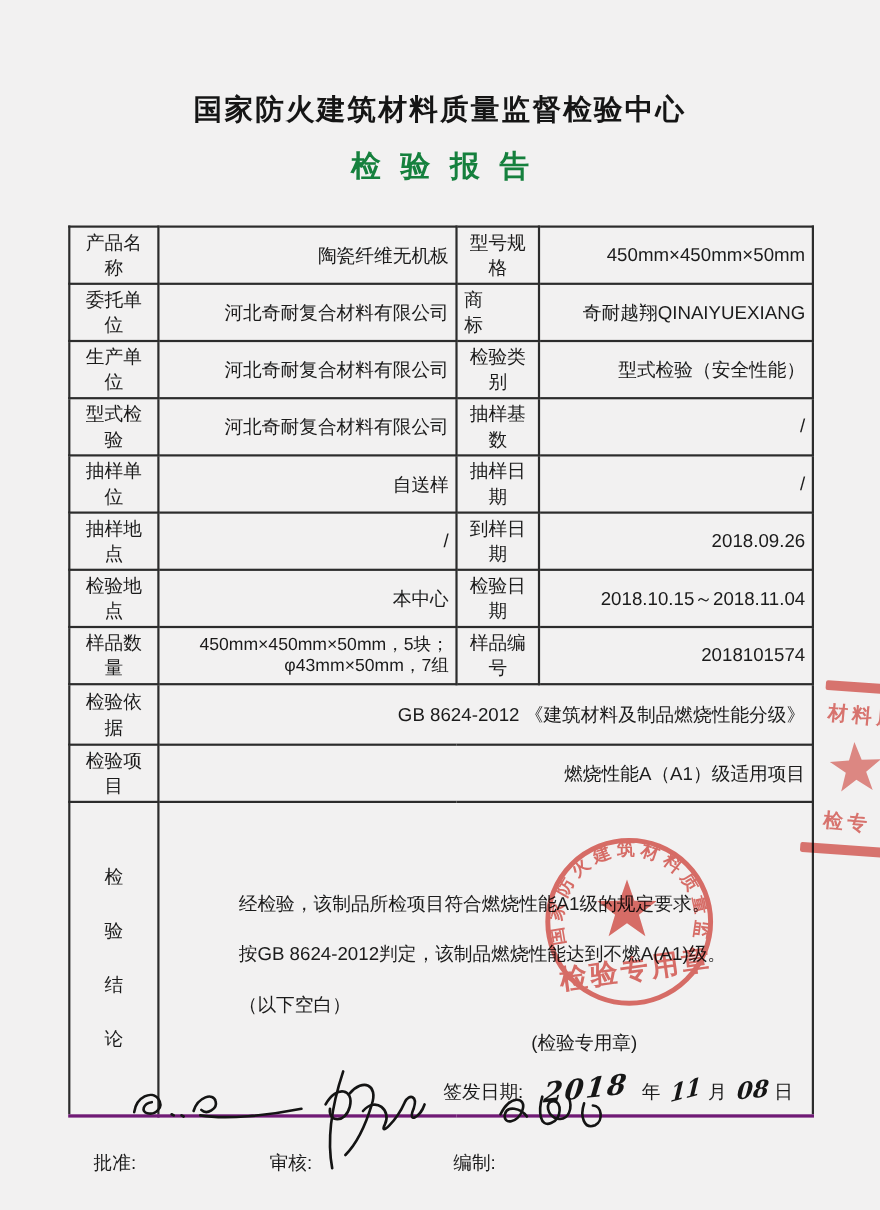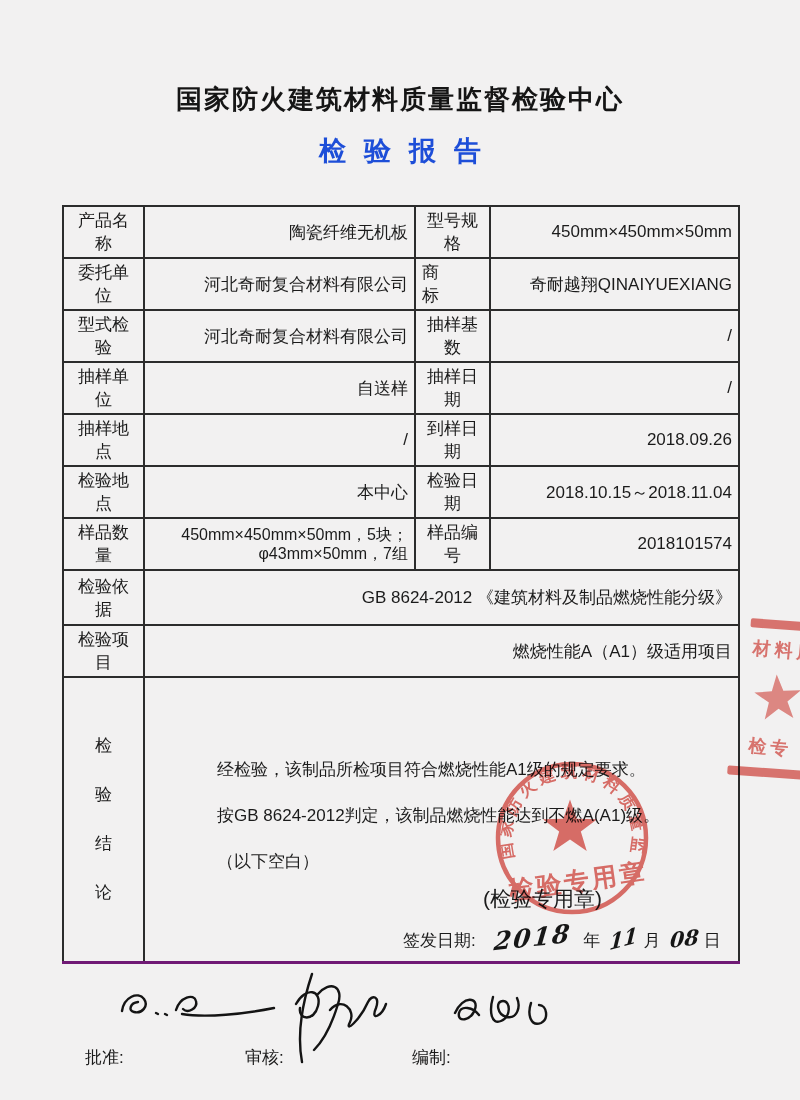--- a/index.html
+++ b/index.html
@@ -12,21 +12,21 @@
     overflow:hidden;
   }
   .doc-title{
     position:absolute;top:82px;left:0;width:100%;
     text-align:center;font-size:26px;font-weight:bold;
     letter-spacing:2px;color:#151515;
   }
   .doc-subtitle{
     position:absolute;top:133px;left:0;width:100%;
     text-align:center;font-size:27px;font-weight:bold;
-    letter-spacing:18px;text-indent:18px;color:#1d4ed8;
+    letter-spacing:18px;text-indent:18px;color:#15803d;
   }
   .meta-row{
     position:absolute;top:178px;left:62px;width:676px;
     display:flex;justify-content:space-between;
     font-size:16px;font-weight:500;
   }
   table.report{
     position:absolute;top:205px;left:62px;
     width:676px;border-collapse:collapse;table-layout:fixed;
     font-size:17px;
@@ -39,21 +39,21 @@
   }
   table.report{border-bottom:3px solid #701a75;}
   td.lb{text-align:center;padding:2px 2px;font-weight:500;}
   td.val{text-align:right;padding-left:9px;font-weight:500;}
   td.spread{text-align:left;padding-left:11px;letter-spacing:27px;}
   td.conclusion-label{vertical-align:middle;}
   .vlabel{display:flex;flex-direction:column;align-items:center;gap:26px;font-weight:500;}
   td.conclusion-cell{position:relative;padding:0;}
   .conclusion-body{padding:17px 12px 0 66px;}
   .conclusion-body p{margin:0 0 24px 0;line-height:1.3;font-weight:500;}
-  .seal-note{position:absolute;left:338px;top:207px;font-size:21px;font-weight:500;}
+  .seal-note{position:absolute;left:338px;top:207px;font-size:17px;font-weight:500;}
   .sign-date{position:absolute;left:258px;top:245px;font-size:17px;white-space:nowrap;font-weight:500;}
   .hand{
     display:inline-block;
     font-family:"DejaVu Serif", serif;
     font-style:italic;font-weight:bold;
     color:#161616;
   }
   .hand-year{font-size:25px;transform:rotate(-6deg) skewX(-12deg);margin-left:18px;letter-spacing:2px;}
   .hand-month{font-size:21px;transform:rotate(-14deg) skewX(-18deg);margin-left:9px;}
   .hand-day{font-size:21px;transform:rotate(-6deg) skewX(-10deg);margin-left:9px;}
@@ -100,20 +100,26 @@
       <td class="lb">产品名称</td>
       <td class="val">陶瓷纤维无机板</td>
       <td class="lb">型号规格</td>
       <td class="val">450mm×450mm×50mm</td>
     </tr>
     <tr style="height:42px">
       <td class="lb">委托单位</td>
       <td class="val">河北奇耐复合材料有限公司</td>
       <td class="lb spread">商标</td>
       <td class="val">奇耐越翔QINAIYUEXIANG</td>
+    </tr>
+    <tr style="height:41px">
+      <td class="lb">生产单位</td>
+      <td class="val">河北奇耐复合材料有限公司</td>
+      <td class="lb">检验类别</td>
+      <td class="val">型式检验（安全性能）</td>
     </tr>
     <tr style="height:42px">
       <td class="lb">型式检验</td>
       <td class="val">河北奇耐复合材料有限公司</td>
       <td class="lb">抽样基数</td>
       <td class="val">/</td>
     </tr>
     <tr style="height:43px">
       <td class="lb">抽样单位</td>
       <td class="val">自送样</td>

